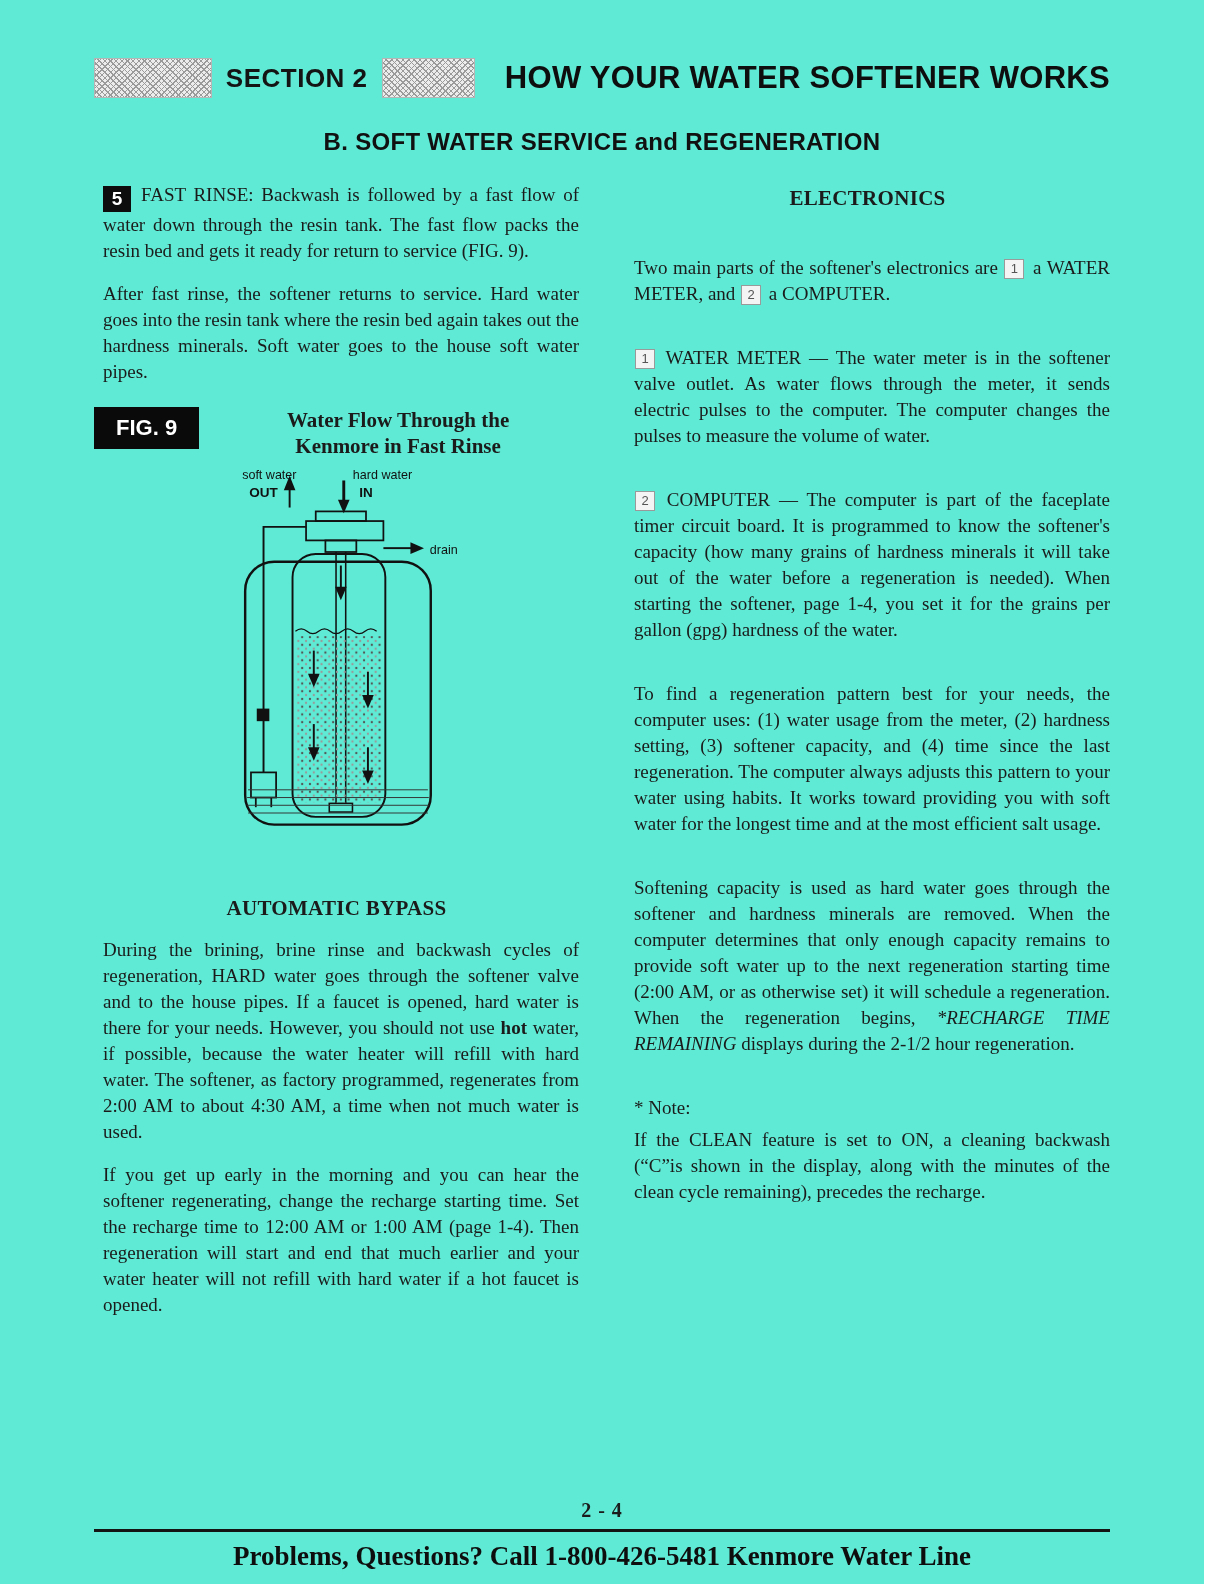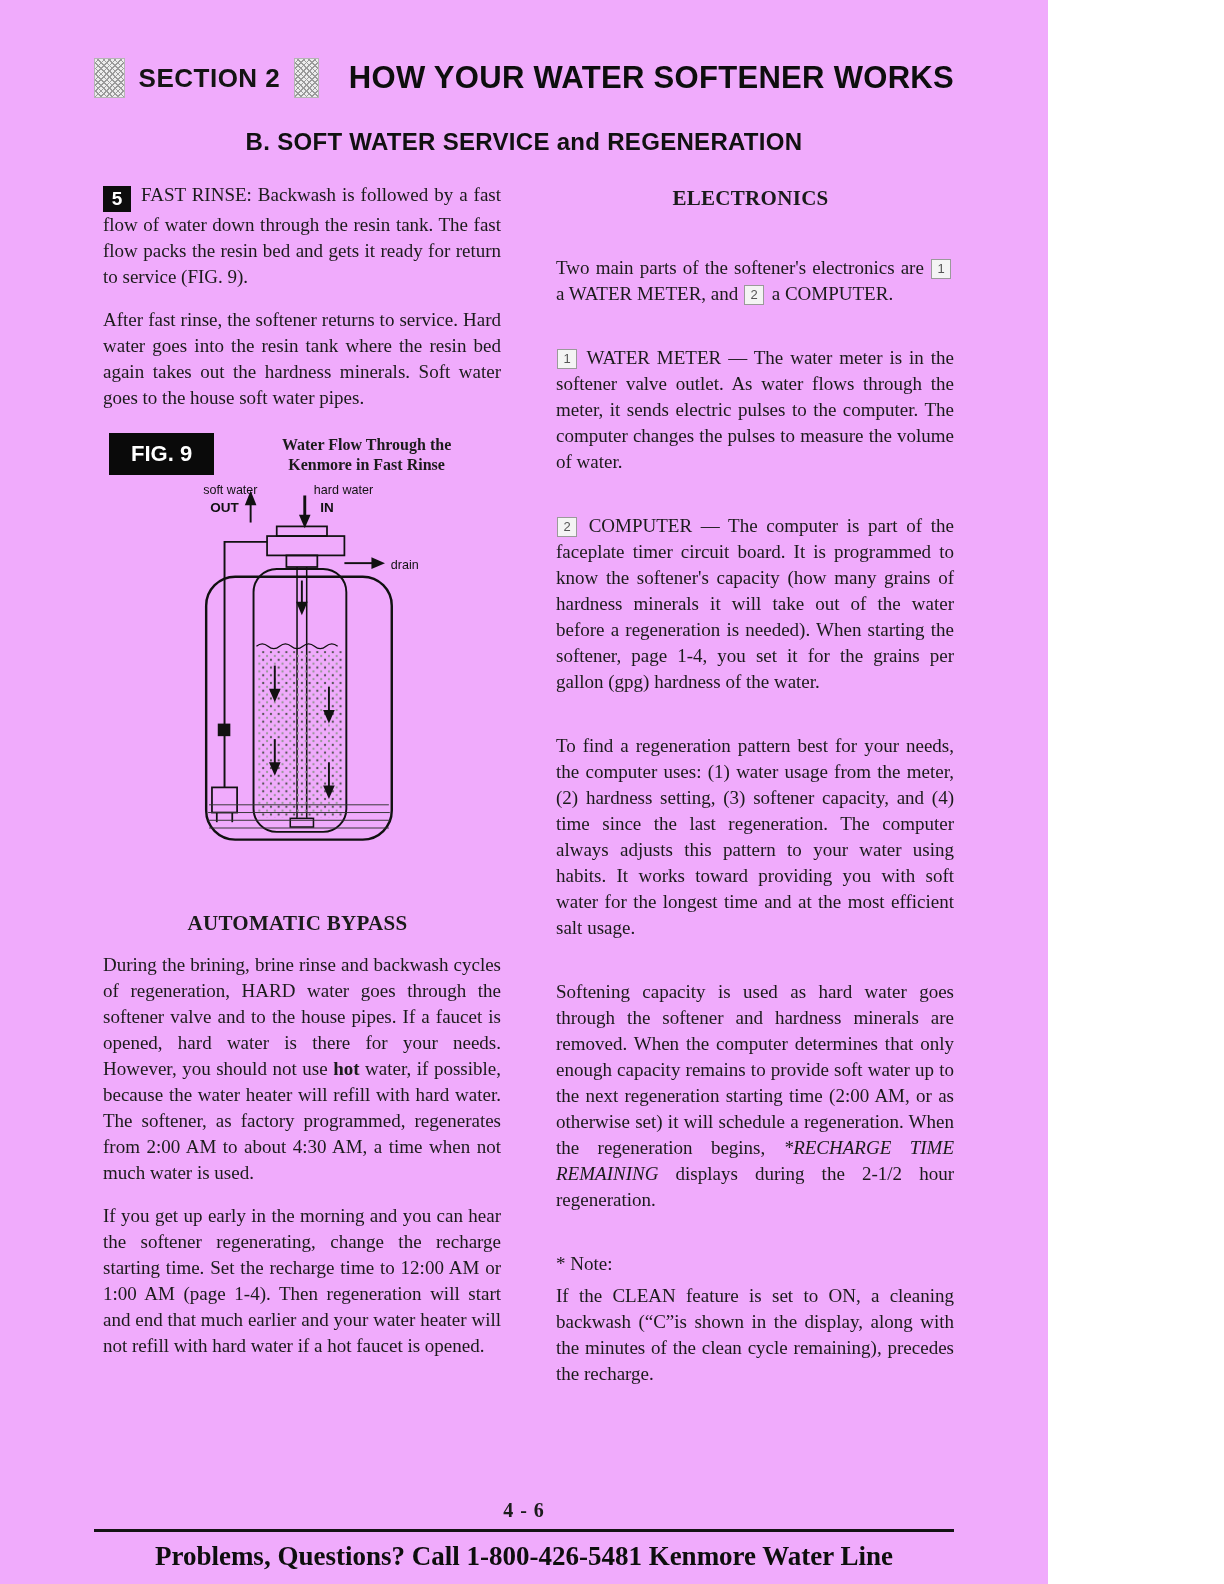--- a/index.html
+++ b/index.html
@@ -3,21 +3,21 @@
 <meta charset="utf-8">
 <style>
   * { margin:0; padding:0; box-sizing:border-box; }
   html,body { background:#ffffff; }
   body {
     width:1224px; height:1584px;
     font-family:"Liberation Serif", serif;
     color:#1b1b1b;
     position:relative;
   }
-  .page { position:relative; width:1048px; height:1584px; padding:58px 94px 0 94px; background:#f0abfc; }
+  .page { position:relative; width:1204px; height:1584px; padding:58px 94px 0 94px; background:#5eead4; }
 
   
   .section-header { display:flex; align-items:center; gap:14px; }
   .hatch {
     height:40px;
     background:
       repeating-linear-gradient(45deg, #9a9a9a 0, #9a9a9a 1px, transparent 1px, transparent 4px),
       repeating-linear-gradient(-45deg, #9a9a9a 0, #9a9a9a 1px, transparent 1px, transparent 4px),
       #ececec;
     border:1px solid #b5b5b5;
@@ -63,27 +63,27 @@
     display:inline-block; min-width:20px; height:20px;
     border:1px solid #9a9a9a; background:#f4f4f4; color:#555;
     font-family:"Liberation Sans", sans-serif; font-size:13px;
     line-height:18px; text-align:center; vertical-align:1px;
     margin:0 3px 0 1px; padding:0 2px;
   }
   .bold-word { font-weight:bold; }
   .italic-phrase { font-style:italic; }
 
   
-  .fig-row { display:flex; align-items:flex-end; gap:18px; margin:22px 0 4px 15px; }
+  .fig-row { display:flex; align-items:flex-start; gap:18px; margin:22px 0 4px 0; }
   .fig-label {
     background:#0a0a0a; color:#fff;
     font-family:"Liberation Sans", sans-serif; font-weight:bold; font-size:22px;
     padding:8px 22px; flex:0 0 auto;
   }
-  .fig-caption { flex:1; text-align:center; font-weight:bold; font-size:16px; line-height:1.25; }
+  .fig-caption { flex:1; text-align:center; font-weight:bold; font-size:21px; line-height:1.25; }
   .figure-diagram { width:290px; margin:2px auto 10px auto; }
   .figure-diagram svg { display:block; }
   .lbl { font-family:"Liberation Sans", sans-serif; font-size:13px; fill:#111; }
   .lblb { font-family:"Liberation Sans", sans-serif; font-size:14px; font-weight:bold; fill:#111; }
 
   .sub-heading {
     text-align:center; font-weight:bold; font-size:21px;
     margin:24px 0 16px 0; letter-spacing:.3px;
   }
   .col-right .sub-heading { margin:4px 0 44px 0; }
@@ -225,18 +225,18 @@
       <p class="para">To find a regeneration pattern best for your needs, the computer uses: (1) water usage from the meter, (2) hardness setting, (3) softener capacity, and (4) time since the last regeneration. The computer always adjusts this pattern to your water using habits. It works toward providing you with soft water for the longest time and at the most efficient salt usage.</p>
 
       <p class="para"><span>Softening capacity is used as hard water goes through the softener and hardness minerals are removed. When the computer determines that only enough capacity remains to provide soft water up to the next regeneration starting time (2:00 AM, or as otherwise set) it will schedule a regeneration. When the regeneration begins, </span><span class="italic-phrase">*RECHARGE TIME REMAINING</span><span> displays during the 2-1/2 hour regeneration.</span></p>
 
       <p class="para tight">* Note:</p>
       <p class="para">If the CLEAN feature is set to ON, a cleaning backwash (“C”is shown in the display, along with the minutes of the clean cycle remaining), precedes the recharge.</p>
     </div>
   </div>
 
   <div class="footer">
-    <div class="page-num">4 - 6</div>
+    <div class="page-num">2 - 4</div>
     <hr class="footer-rule">
     <div class="help-line">Problems, Questions? Call 1-800-426-5481 Kenmore Water Line</div>
   </div>
 
 </div>
 
 </body></html>

